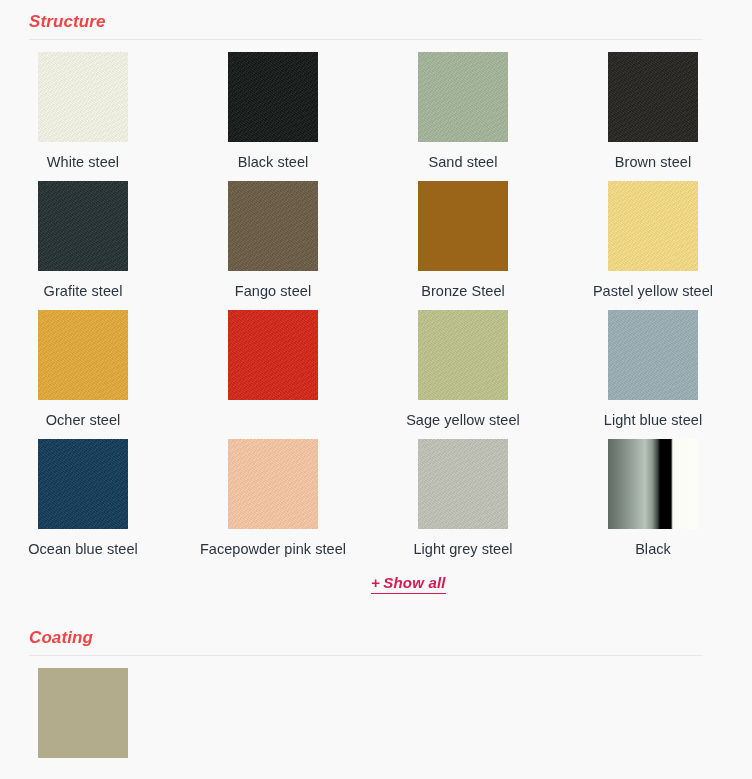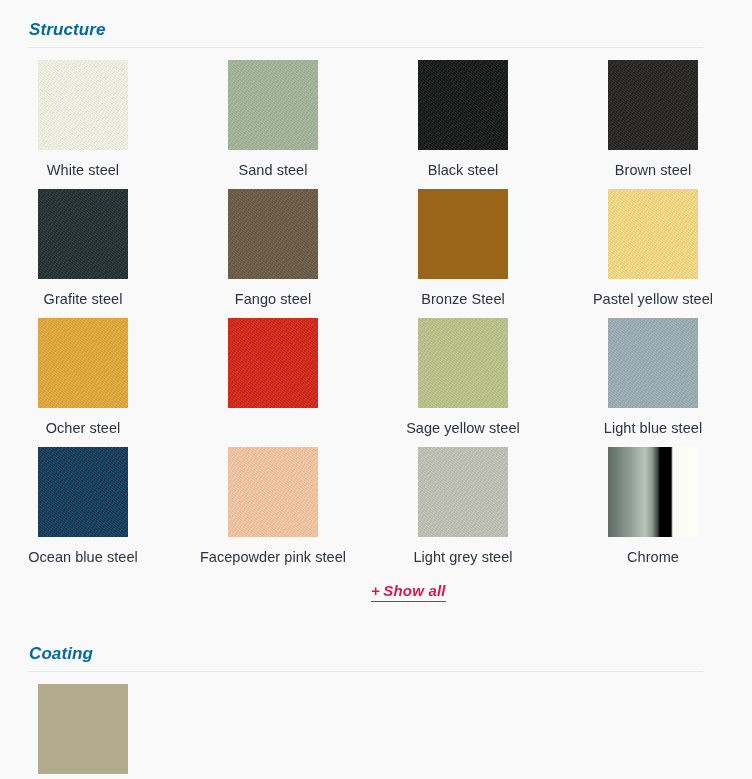--- a/index.html
+++ b/index.html
@@ -25,24 +25,24 @@
   .section { width: 752px; }
 
   .section-head {
     padding-left: 29px;
     padding-right: 49px;
   }
   .section-title {
     font-size: 17px;
     font-weight: bold;
     font-style: italic;
-    color: #0369a1;
+    color: #ef4444;
     letter-spacing: 0.1px;
     line-height: 1;
-    padding-top: 21px;
+    padding-top: 13px;
     padding-bottom: 9px;
   }
   .section-rule {
     height: 1px;
     background: #e7e7e8;
     width: 674px;
   }
 
   
   .swatch-grid {
@@ -127,28 +127,28 @@
       <div class="section-title">Structure</div>
       <div class="section-rule"></div>
     </div>
 
     <div class="swatch-grid" id="grid-structure">
         <div class="swatch-cell">
           <span class="swatch-chip" style="background: rgb(246, 247, 232);"></span>
           <div class="swatch-label">White steel</div>
         </div>
         <div class="swatch-cell">
+          <span class="swatch-chip" style="background: rgb(19, 23, 22);"></span>
+          <div class="swatch-label">Black steel</div>
+        </div>
+        <div class="swatch-cell">
           <span class="swatch-chip" style="background: rgb(166, 183, 155);"></span>
           <div class="swatch-label">Sand steel</div>
         </div>
         <div class="swatch-cell">
-          <span class="swatch-chip" style="background: rgb(19, 23, 22);"></span>
-          <div class="swatch-label">Black steel</div>
-        </div>
-        <div class="swatch-cell">
           <span class="swatch-chip" style="background: rgb(36, 35, 31);"></span>
           <div class="swatch-label">Brown steel</div>
         </div>
         <div class="swatch-cell">
           <span class="swatch-chip" style="background: rgb(34, 48, 49);"></span>
           <div class="swatch-label">Grafite steel</div>
         </div>
         <div class="swatch-cell">
           <span class="swatch-chip" style="background: rgb(107, 92, 68);"></span>
           <div class="swatch-label">Fango steel</div>
@@ -183,21 +183,21 @@
         <div class="swatch-cell">
           <span class="swatch-chip" style="background: rgb(248, 201, 164);"></span>
           <div class="swatch-label">Facepowder pink steel</div>
         </div>
         <div class="swatch-cell">
           <span class="swatch-chip" style="background: rgb(195, 196, 185);"></span>
           <div class="swatch-label">Light grey steel</div>
         </div>
         <div class="swatch-cell">
           <span class="swatch-chip no-grain" style="background: linear-gradient(90deg, rgb(95, 107, 100) 0%, rgb(118, 131, 123) 12%, rgb(157, 170, 161) 30%, rgb(185, 196, 186) 41%, rgb(142, 155, 147) 49%, rgb(60, 70, 66) 55%, rgb(0, 0, 0) 58%, rgb(0, 0, 0) 70%, rgb(251, 251, 246) 72%, rgb(253, 253, 248) 100%);"></span>
-          <div class="swatch-label">Chrome</div>
+          <div class="swatch-label">Black</div>
         </div>
       </div>
 
     <div class="show-all-wrap">
       <a class="show-all" href="#"><span class="plus">+</span><span>Show all</span></a>
     </div>
   </div>
 
   <div class="spacer-between"></div>
 

